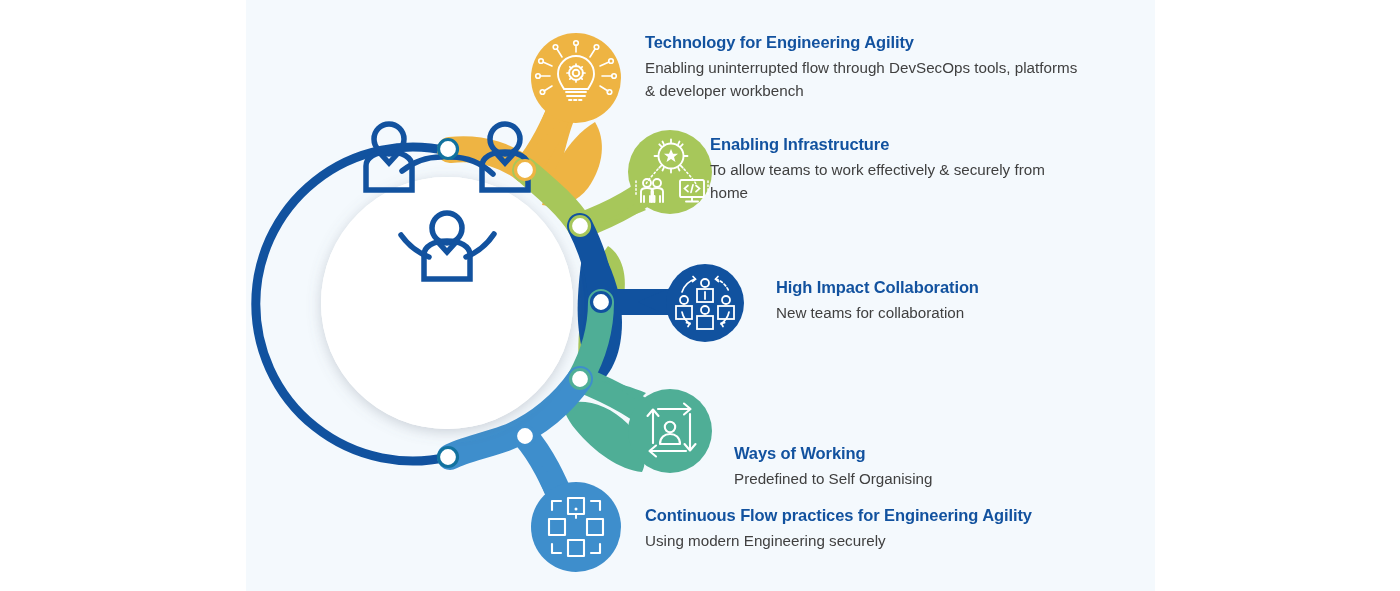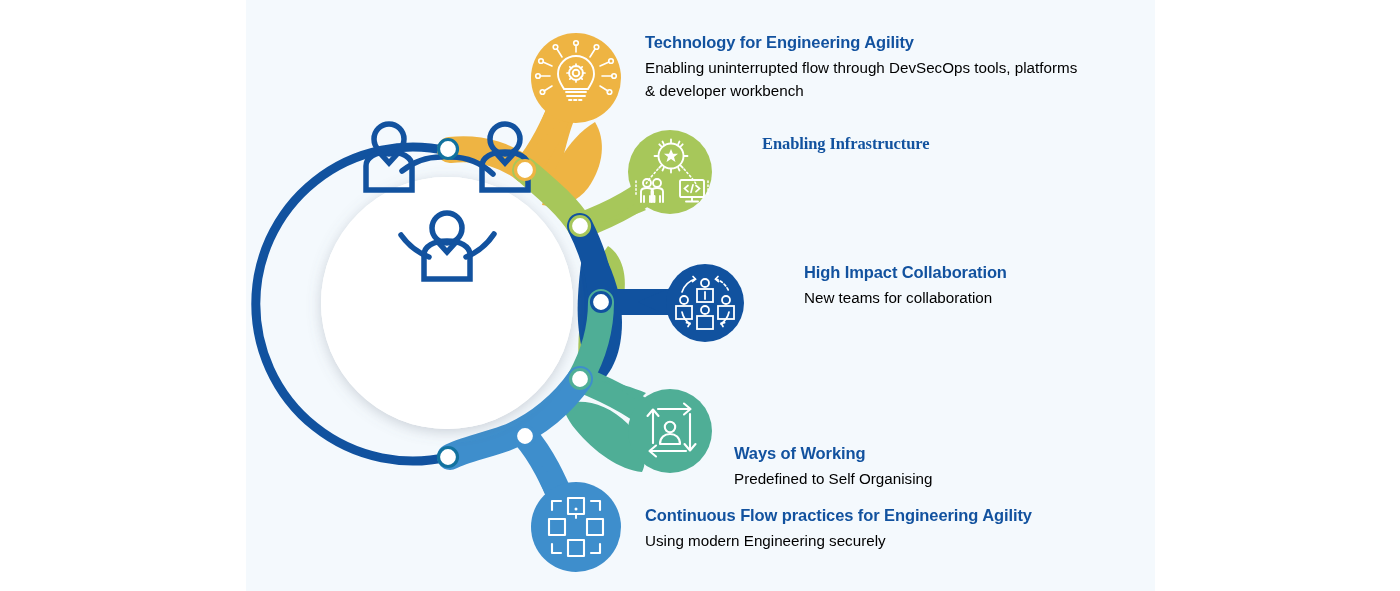--- a/index.html
+++ b/index.html
@@ -35,27 +35,27 @@
     font-weight: bold;
     color: #12529f;
     letter-spacing: -0.1px;
     line-height: 1.25;
     margin: 0 0 3px 0;
     white-space: nowrap;
   }
   .txt-desc {
     font-size: 15.2px;
     font-weight: normal;
-    color: #000000;
+    color: #404040;
     line-height: 1.52;
     margin: 0;
   }
   .b0 { left: 645px; top: 32px;  width: 445px; }
-  .b1 { left: 762px; top: 134px; width: 370px; font-family: Liberation Serif, serif; }
-  .b2 { left: 776px; top: 262px; width: 330px; margin-left: 28px; }
+  .b1 { left: 710px; top: 134px; width: 370px; }
+  .b2 { left: 776px; top: 277px; width: 330px; }
   .b3 { left: 734px; top: 408px; width: 340px; margin-top: 35px; }
   .b4 { left: 645px; top: 505px; width: 445px; }
 </style>
 </head>
 <body>
 
 <div id="stage">
 
   <div id="panel"></div>
 
@@ -319,20 +319,21 @@
     </g>
   </svg>
 
   <div class="txt-block b0">
     <p class="txt-title">Technology for Engineering Agility</p>
     <p class="txt-desc">Enabling uninterrupted flow through DevSecOps tools, platforms &amp; developer workbench</p>
   </div>
 
   <div class="txt-block b1">
     <p class="txt-title">Enabling Infrastructure</p>
+    <p class="txt-desc">To allow teams to work effectively &amp; securely from home</p>
   </div>
 
   <div class="txt-block b2">
     <p class="txt-title">High Impact Collaboration</p>
     <p class="txt-desc">New teams for collaboration</p>
   </div>
 
   <div class="txt-block b3">
     <p class="txt-title">Ways of Working</p>
     <p class="txt-desc">Predefined to Self Organising</p>

